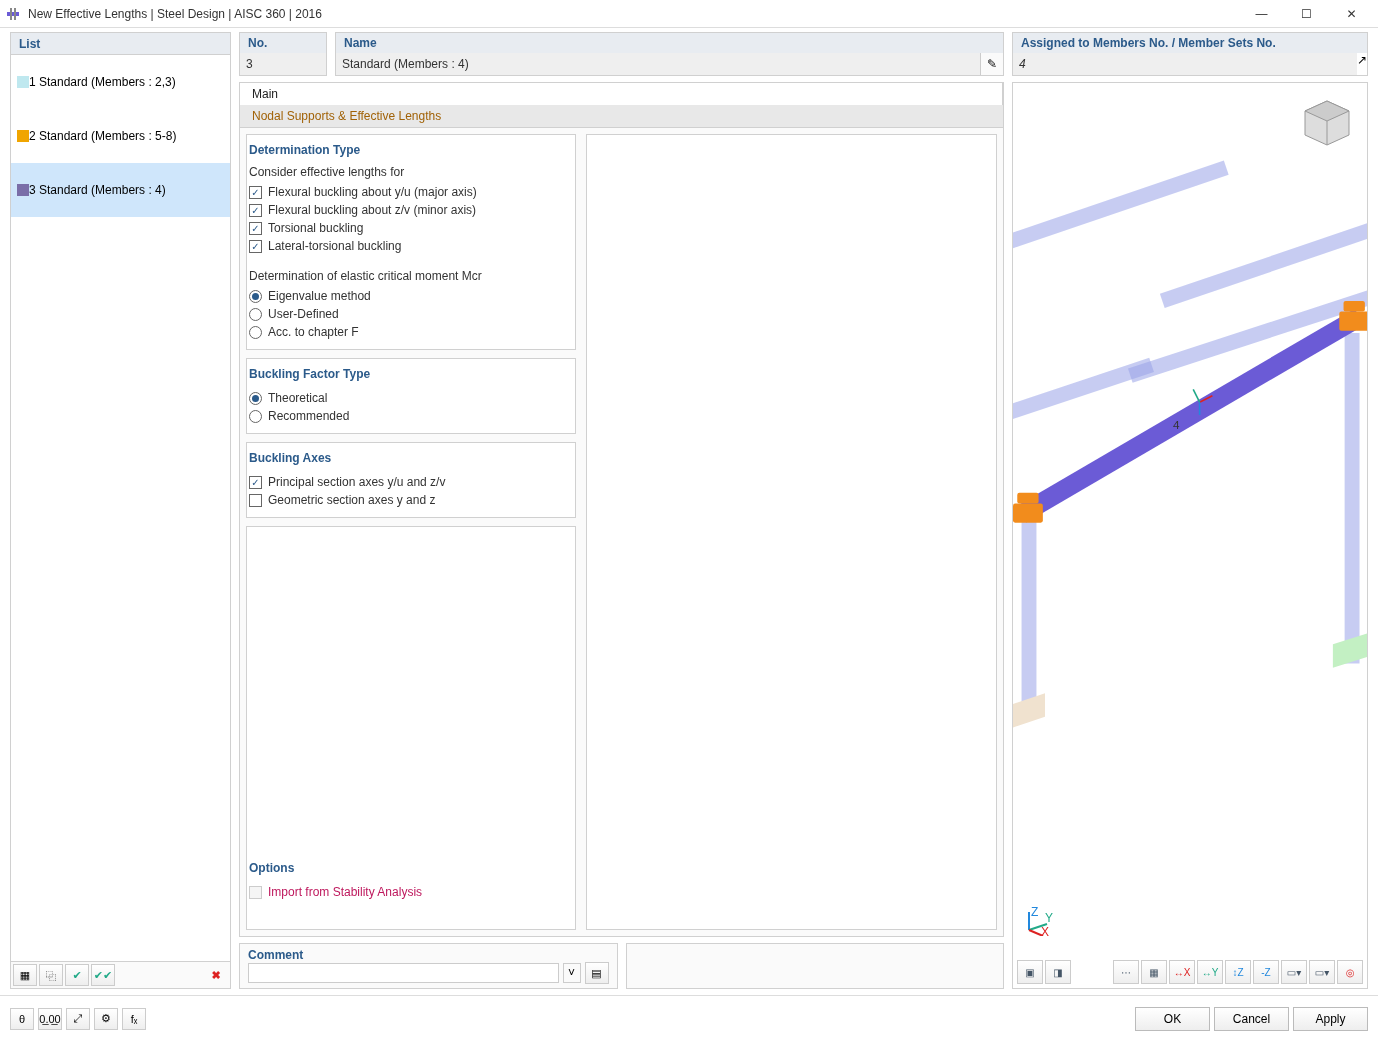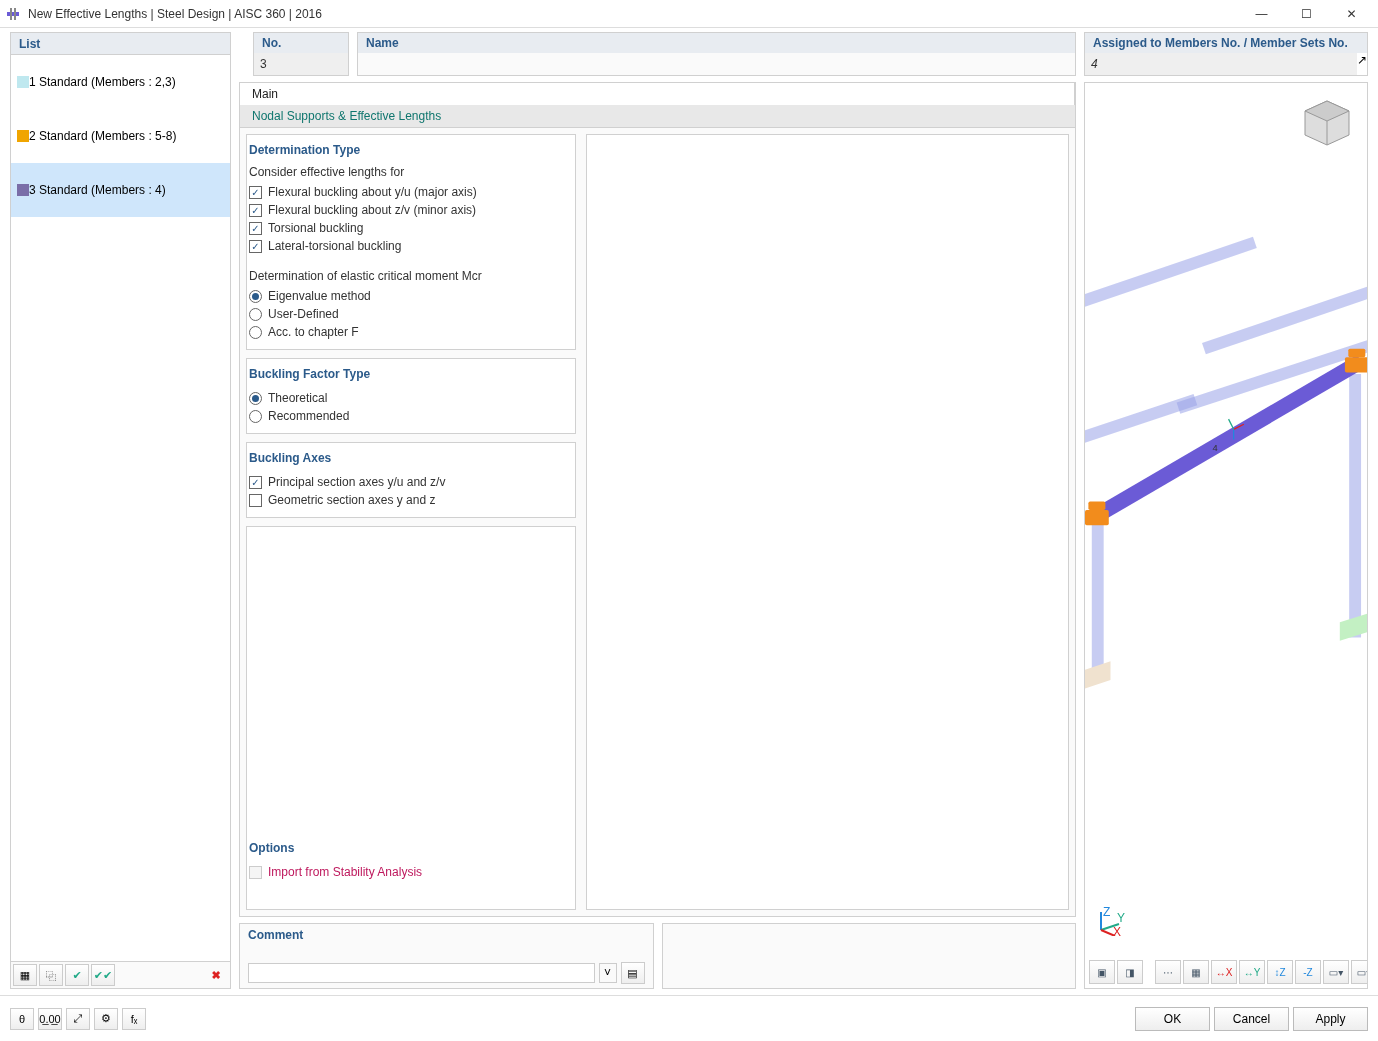--- a/index.html
+++ b/index.html
@@ -23,31 +23,31 @@
 .list-item.selected { background: #cfe6fb; }
 .list-swatch { width: 12px; height: 12px; }
 .list-toolbar { display: flex; gap: 2px; padding: 2px; border-top: 1px solid #d0d0d0; align-items: center; }
 .icon-btn { width: 24px; height: 22px; border: 1px solid #ccc; background: linear-gradient(#fff,#eee); display: flex; align-items: center; justify-content: center; font-size: 11px; }
 .icon-btn.flat { border-color: transparent; background: transparent; }
 
 
 .center-panel { flex: 1; display: flex; flex-direction: column; gap: 6px; }
 .header-row { display: flex; gap: 8px; }
 .field-block { border: 1px solid #d0d0d0; background: #fafafa; display: flex; flex-direction: column; }
-.field-block.no { width: 96px; margin-left: 14px; }
+.field-block.no { width: 88px; }
 .field-block.name { flex: 1; }
 .field-label { background: #e8ecf1; color: #2b5a8a; font-weight: 600; padding: 3px 8px; }
 .field-input-row { display: flex; align-items: center; padding: 0; }
 .field-input { background: #efefef; border: none; padding: 3px 6px; width: 100%; height: 22px; color: #333; }
 .field-input-row .side-btn { width: 24px; height: 22px; border-left: 1px solid #ccc; display: flex; align-items: center; justify-content: center; }
 
 
 .tab-area { flex: 1; display: flex; flex-direction: column; border: 1px solid #d0d0d0; }
 .tabs { display: flex; background: #e8e8e8; border-bottom: 1px solid #d0d0d0; flex-direction: column; }
-.tab { padding: 4px 12px; color: #0f766e; cursor: default; }
+.tab { padding: 4px 12px; color: #a16207; cursor: default; }
 .tab.active { background: #fff; border-right: 1px solid #d0d0d0; color: #222; }
 
 .form-columns { flex: 1; display: flex; gap: 10px; padding: 6px; background: #fafafa; overflow: hidden; }
 .form-col { width: 330px; display: flex; flex-direction: column; gap: 8px; }
 .form-col.spacer { flex: 1; border: 1px solid #d0d0d0; background: #fff; }
 
 .group-box { border: 1px solid #d0d0d0; background: #fff; padding: 8px 2px; }
 .group-title { color: #2b5a8a; font-weight: 600; margin-bottom: 8px; }
 .group-sub { color: #333; margin: 6px 0 4px; }
 .check-row, .radio-row { display: flex; align-items: flex-end; gap: 6px; padding: 2px 0; font-size: 12px; color: #333; }
@@ -55,28 +55,28 @@
 .chk, .rdo { width: 13px; height: 13px; border: 1px solid #666; display: inline-flex; align-items: center; justify-content: center; background: #fff; flex-shrink: 0; }
 .chk.checked::after { content: "✓"; font-size: 10px; color: #2b5a8a; line-height: 1; }
 .chk.disabled { border-color: #ccc; background: #f5f5f5; }
 .rdo { border-radius: 50%; }
 .rdo.checked::after { content: ""; width: 7px; height: 7px; background: #2b5a8a; border-radius: 50%; }
 
 .options-box { flex: 1; display: flex; flex-direction: column; }
 
 
 .comment-row { display: flex; gap: 8px; }
-.comment-box { flex: 1; border: 1px solid #d0d0d0; padding: 4px 8px; background: #fafafa; display: flex; flex-direction: column; gap: 20px; }
+.comment-box { flex: 1; border: 1px solid #d0d0d0; padding: 4px 8px; background: #fafafa; display: flex; flex-direction: column; gap: 0; }
 .comment-box.side { width: 160px; }
 .comment-input-row { display: flex; gap: 4px; align-items: center; }
 .comment-input { flex: 1; height: 20px; border: 1px solid #ccc; background: #fff; padding: 2px 4px; }
 .combo-arrow { width: 18px; height: 20px; border: 1px solid #ccc; display: flex; align-items: center; justify-content: center; }
 
 
-.right-panel { width: 284px; display: flex; flex-direction: column; gap: 6px; }
+.right-panel { width: 356px; display: flex; flex-direction: column; gap: 6px; }
 .assigned-box { border: 1px solid #d0d0d0; }
 .assigned-input-row { display: flex; }
 .viewport { flex: 1; border: 1px solid #d0d0d0; position: relative; background: #fff; overflow: hidden; }
 .viewport-tools { position: absolute; bottom: 4px; left: 4px; right: 4px; display: flex; gap: 12px; align-items: center; }
 .tool-group { display: flex; gap: 2px; }
 .tool-btn { width: 26px; height: 24px; border: 1px solid #ccc; background: linear-gradient(#fff,#eee); display: flex; align-items: center; justify-content: center; font-size: 10px; color: #456; }
 
 
 .footer { position: absolute; left: 0; right: 0; bottom: 0; height: 46px; border-top: 1px solid #ddd; display: flex; align-items: center; padding: 0 10px; gap: 4px; }
 .footer .spacer { flex: 1; }
@@ -141,20 +141,24 @@
   <div class="center-panel">
     <div class="header-row">
       <div class="field-block no">
         <div class="field-label">No.</div>
         <div class="field-input-row">
           <input class="field-input" value="3" style="">
         </div>
       </div>
       <div class="field-block name">
         <div class="field-label">Name</div>
+        <div class="field-input-row">
+          <input class="field-input" value="Standard (Members : 4)" style="">
+          <div class="side-btn">✎</div>
+        </div>
       </div>
     </div>
 
     <div class="tab-area">
       <div class="tabs">
         <div class="tab active">Main</div>
         <div class="tab">Nodal Supports &amp; Effective Lengths</div>
       </div>
       <div class="form-columns">
         <div class="form-col">

